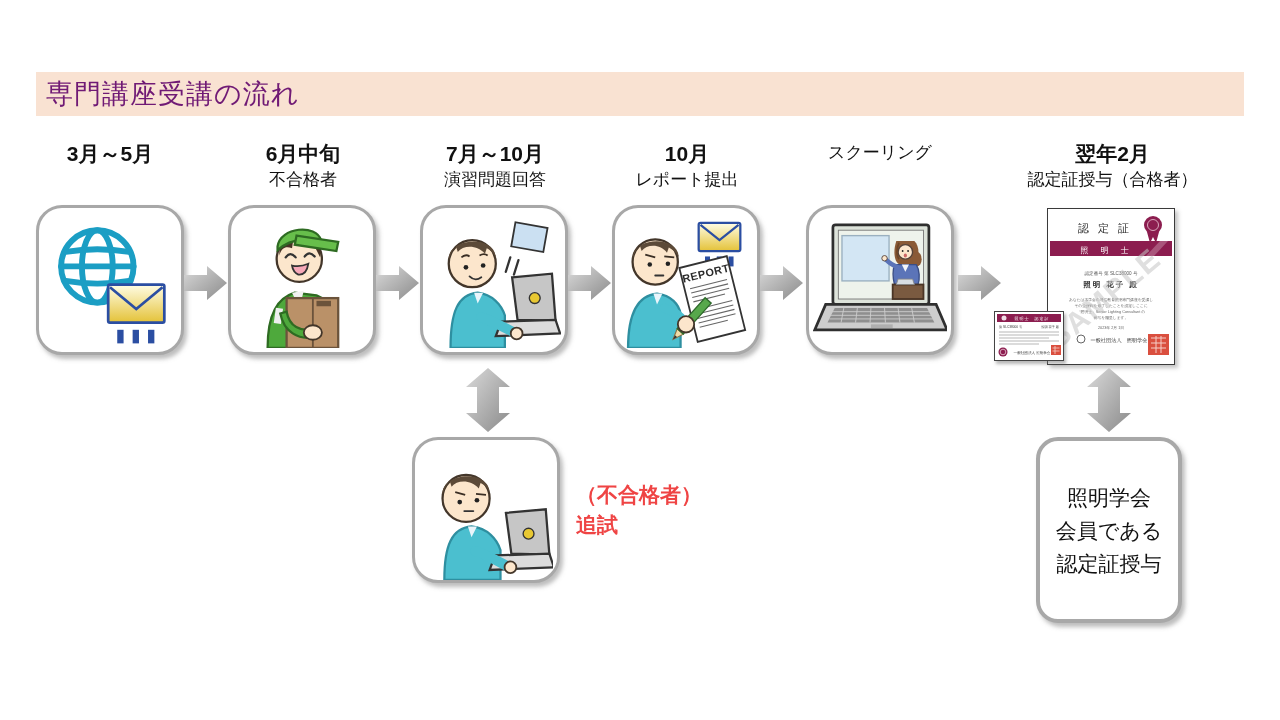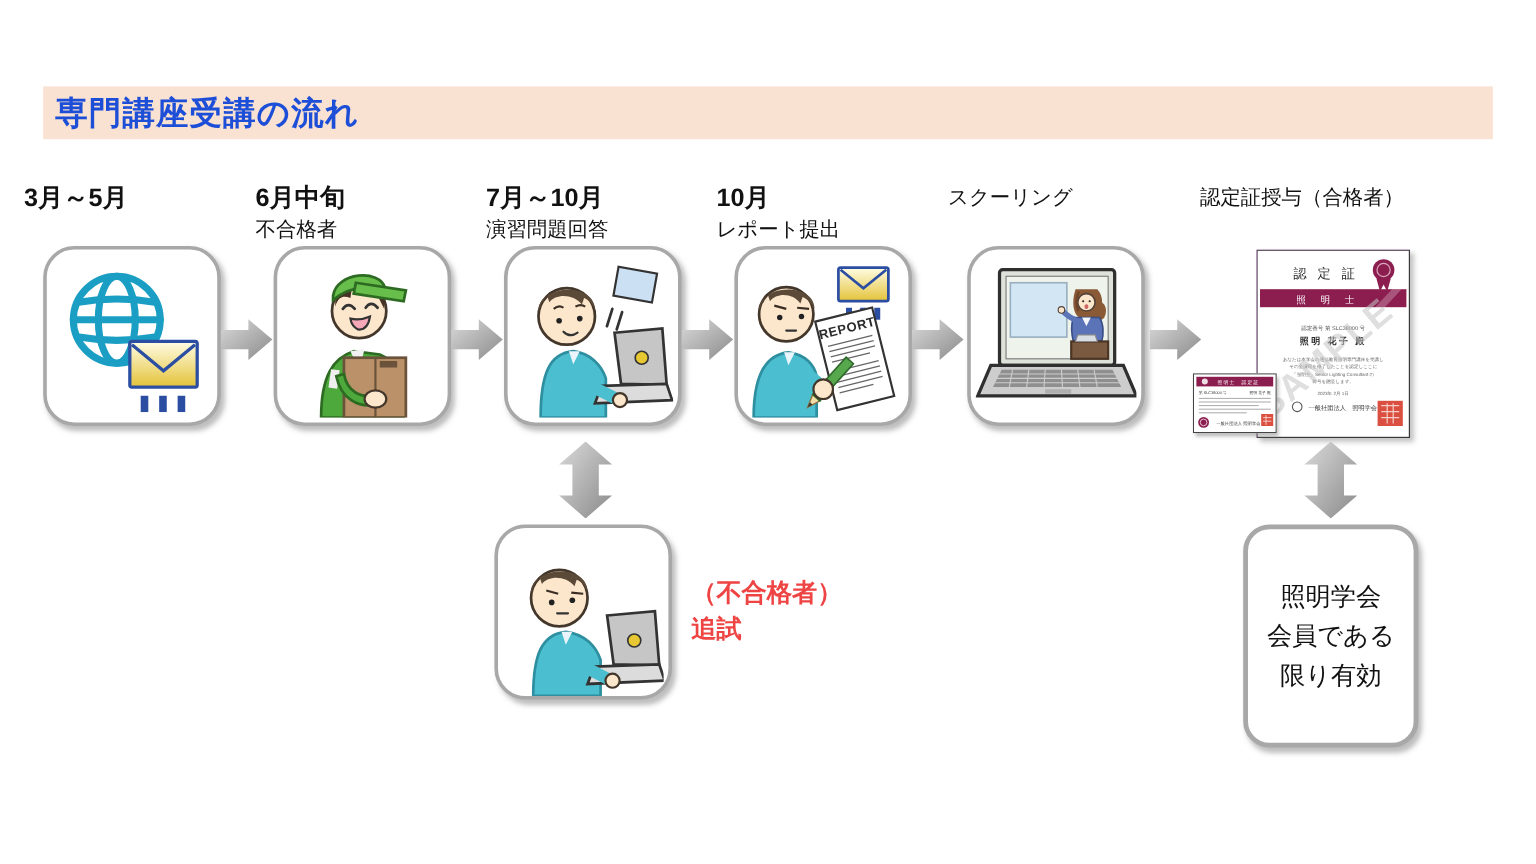--- a/index.html
+++ b/index.html
@@ -6,23 +6,23 @@
   html,body{width:1280px;height:720px}
   body{
     background:#ffffff;
     font-family:"Liberation Sans","DejaVu Sans",sans-serif;
     position:relative;overflow:hidden;
   }
   .title-bar{
     position:absolute;left:36px;top:72px;width:1208px;height:44px;
     background:#F9E2D2;display:flex;align-items:center;padding-left:10px;
   }
-  .title-bar h1{font-size:27px;font-weight:700;color:#1d4ed8;letter-spacing:1px}
-
-  .step-label{position:absolute;top:152px;}
+  .title-bar h1{font-size:27px;font-weight:400;color:#701a75;letter-spacing:1px}
+
+  .step-label{position:absolute;top:140px;text-align:center}
   .step-label .period{font-size:21px;font-weight:700;color:#111;line-height:27px}
   .step-label .sub{font-size:17px;color:#111;line-height:25px}
   .pos-s1{left:20px;width:180px}
   .pos-s2{left:213px;width:180px}
   .pos-s3{left:405px;width:180px}
   .pos-s4{left:597px;width:180px}
   .pos-s5{left:790px;width:180px}
   .pos-s6{left:1000px;width:225px}
 
   .icon-box{
@@ -93,20 +93,21 @@
     <div class="sub">演習問題回答</div>
   </div>
   <div class="step-label pos-s4">
     <div class="period">10月</div>
     <div class="sub">レポート提出</div>
   </div>
   <div class="step-label pos-s5">
     <div class="sub">スクーリング</div>
   </div>
   <div class="step-label pos-s6">
+    <div class="period">翌年2月</div>
     <div class="sub">認定証授与（合格者）</div>
   </div>
 
   <div class="icon-box" id="box1">
     <svg viewBox="0 0 148 150">
       <g stroke="#1B9EC4" stroke-width="6.5" fill="none" stroke-linecap="round">
         <circle cx="60" cy="60" r="40"></circle>
         <ellipse cx="60" cy="60" rx="17" ry="40"></ellipse>
         <path d="M25,44 Q60,38 95,44"></path>
         <path d="M20,60 L100,60"></path>
@@ -338,16 +339,16 @@
   </div>
 
   <div class="retest-note">
     <div>（不合格者）</div>
     <div>追試</div>
   </div>
 
   <div class="member-box">
     <div class="mline">照明学会</div>
     <div class="mline">会員である</div>
-    <div class="mline">限り有効</div>
+    <div class="mline">認定証授与</div>
   </div>
 
 </div>
 
 </body></html>

